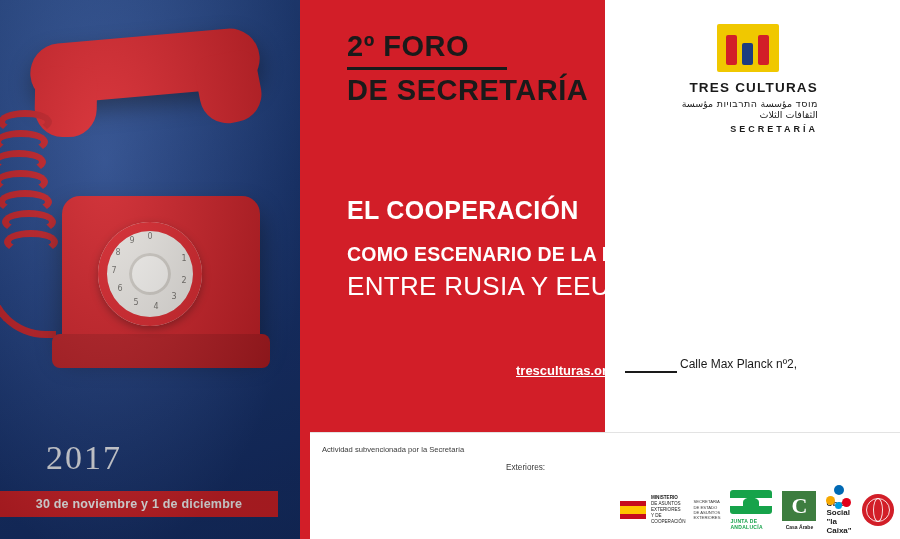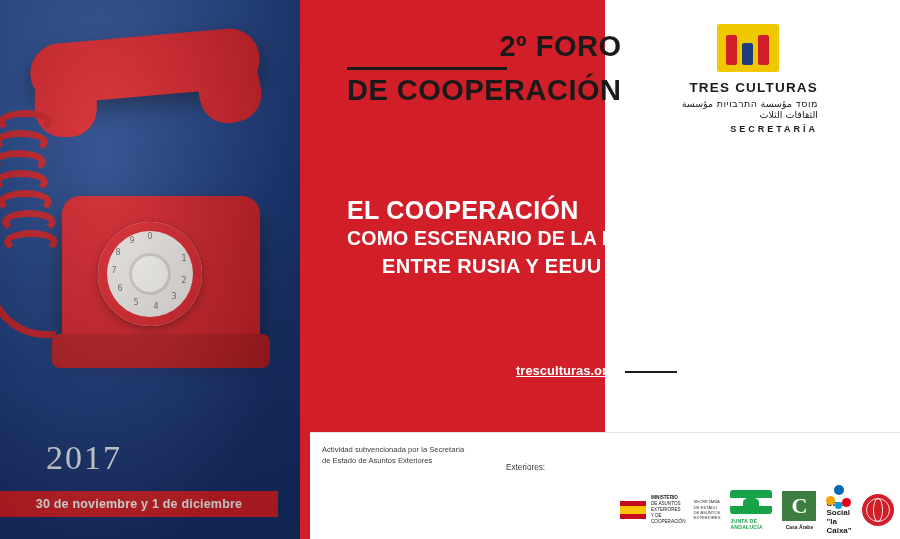--- a/index.html
+++ b/index.html
@@ -154,40 +154,39 @@
   
   .title-block {
     position: absolute;
     left: 347px; top: 30px;
     color: #1a1a1a;
     z-index: 5;
   }
   .title-line1 {
     font-size: 29px; font-weight: bold; letter-spacing: .5px;
     font-family: "Liberation Sans", sans-serif;
-    text-align: right;
   }
   .title-rule {
     width: 160px; height: 3px; background: #1a1a1a;
     margin: 4px 0 4px;
   }
   .title-line2 {
     font-size: 29px; font-weight: bold; letter-spacing: .5px;
   }
 
   .headline {
     position: absolute;
     left: 347px; top: 196px;
     color: #ffffff;
     z-index: 5;
     max-width: 520px;
   }
   .hl1 { font-size: 25px; font-weight: bold; letter-spacing: .3px; line-height: 1.12; }
-  .hl2 { font-size: 19.5px; font-weight: bold; letter-spacing: .2px; line-height: 1.3; margin-top: 2px; }
-  .hl3 { font-size: 20px; font-weight: bold; letter-spacing: .3px; margin-top: 4px; margin-left: 35px; }
+  .hl2 { font-size: 19.5px; font-weight: bold; letter-spacing: .2px; line-height: 1.3; margin-top: 18px; }
+  .hl3 { font-size: 26px; font-weight: normal; letter-spacing: .3px; margin-top: 4px; }
 
   .site-url {
     position: absolute;
     left: 516px; top: 363px;
     color: #ffffff;
     font-size: 13px; font-weight: bold;
     z-index: 6;
   }
   .url-dash {
     position: absolute;
@@ -387,49 +386,49 @@
     </div>
   </div>
 
   <div class="red-panel"></div>
 
   <div class="right-panel"></div>
 
   <div class="title-block">
     <div class="title-line1">2º FORO</div>
     <div class="title-rule"></div>
-    <div class="title-line2">DE COOPERACIÓN</div>
+    <div class="title-line2">DE SECRETARÍA</div>
   </div>
 
   <div class="headline">
     <div class="hl1">EL COOPERACIÓN</div>
     <div class="hl2">COMO ESCENARIO DE LA POTENCIAL GUERRA FRÍA</div>
     <div class="hl3">ENTRE RUSIA Y EEUU</div>
   </div>
 
   <a class="site-url" href="#">tresculturas.org</a>
   <div class="url-dash"></div>
   <div class="address">
+    <div>Calle Max Planck nº2,</div>
   </div>
 
   <div class="tc-logo">
     <div class="tc-mark">
       <span class="m-left"></span>
         <span class="m-mid"></span>
         <span class="m-right"></span>
     </div>
     <div class="tc-name">TRES CULTURAS</div>
     <div class="tc-arabic">מוסד مؤسسة התרבויות مؤسسة الثقافات الثلاث</div>
     <div class="tc-sub">SECRETARÍA</div>
   </div>
 
   <div class="footer">
     <div class="footer-note">
       <div>Actividad subvencionada por la Secretaría</div>
-      <div>de Estado de Asuntos Exteriores</div>
     </div>
     <div class="collab-label">Exteriores:</div>
 
     <div class="logos">
 
       <div class="logo-box lg-min">
         <div class="inner">
           <div class="flag"></div>
           <div class="min-text">
             <div>MINISTERIO</div>

